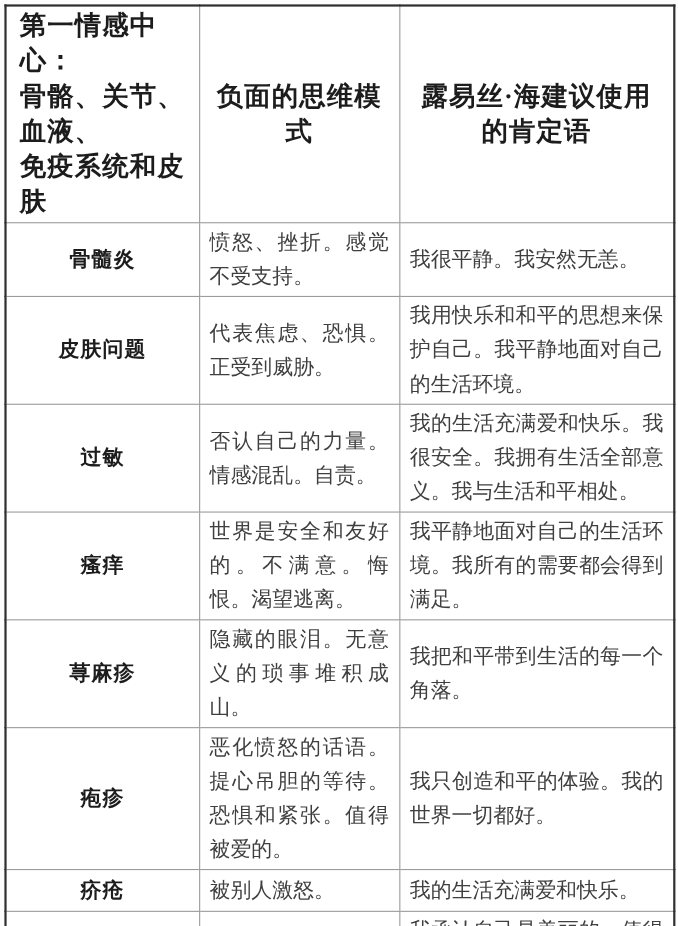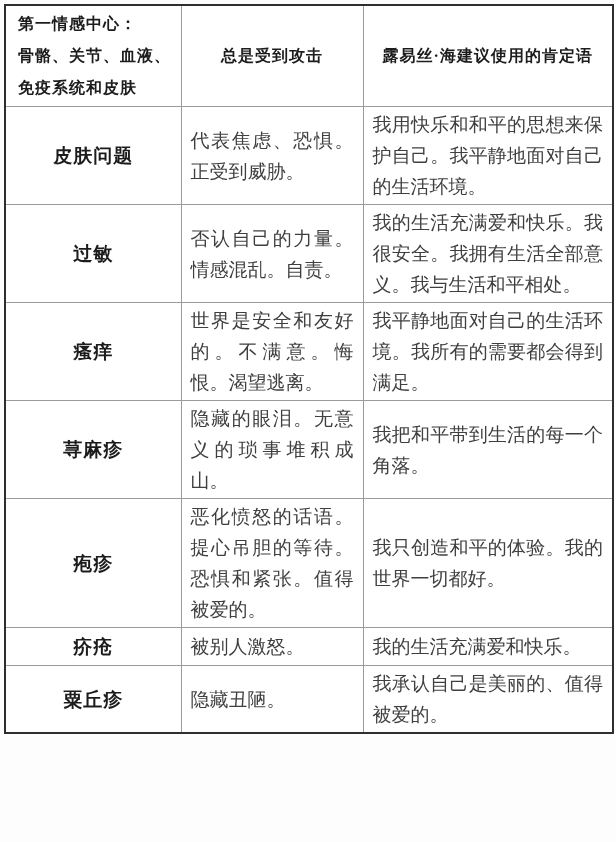--- a/index.html
+++ b/index.html
@@ -35,21 +35,21 @@
     font-size:19px;
     line-height:31px;
     color:var(--text);
     word-break:break-all;
     line-break:strict;
     overflow:hidden;
   }
   .aff-table th{
     font-weight:bold;
     color:var(--heading_text);
-    font-size:16px;
+    font-size:24px;
     line-height:32px;
     letter-spacing:1px;
     text-align:center;
   }
   .aff-table th.center-col{
     text-align:left;
     padding-left:12px;
   }
   .hline{display:block;}
   td.cond{
@@ -84,25 +84,30 @@
       <col class="c2">
       <col class="c3">
   </colgroup>
   <thead>
     <tr class="rh-header">
       <th class="center-col">
         <span class="hline">第一情感中心：</span>
         <span class="hline">骨骼、关节、血液、</span>
         <span class="hline">免疫系统和皮肤</span>
       </th>
-      <th>总是受到攻击</th>
+      <th>负面的思维模式</th>
       <th>露易丝·海建议使用的肯定语</th>
     </tr>
   </thead>
   <tbody>
+    <tr class="rh-0">
+      <td class="cond">骨髓炎</td>
+      <td class="pat">愤怒、挫折。感觉不受支持。</td>
+      <td class="aff">我很平静。我安然无恙。</td>
+    </tr>
     <tr class="rh-1">
       <td class="cond">皮肤问题</td>
       <td class="pat">代表焦虑、恐惧。正受到威胁。</td>
       <td class="aff">我用快乐和和平的思想来保护自己。我平静地面对自己的生活环境。</td>
     </tr>
     <tr class="rh-2">
       <td class="cond">过敏</td>
       <td class="pat">否认自己的力量。情感混乱。自责。</td>
       <td class="aff">我的生活充满爱和快乐。我很安全。我拥有生活全部意义。我与生活和平相处。</td>
     </tr>

